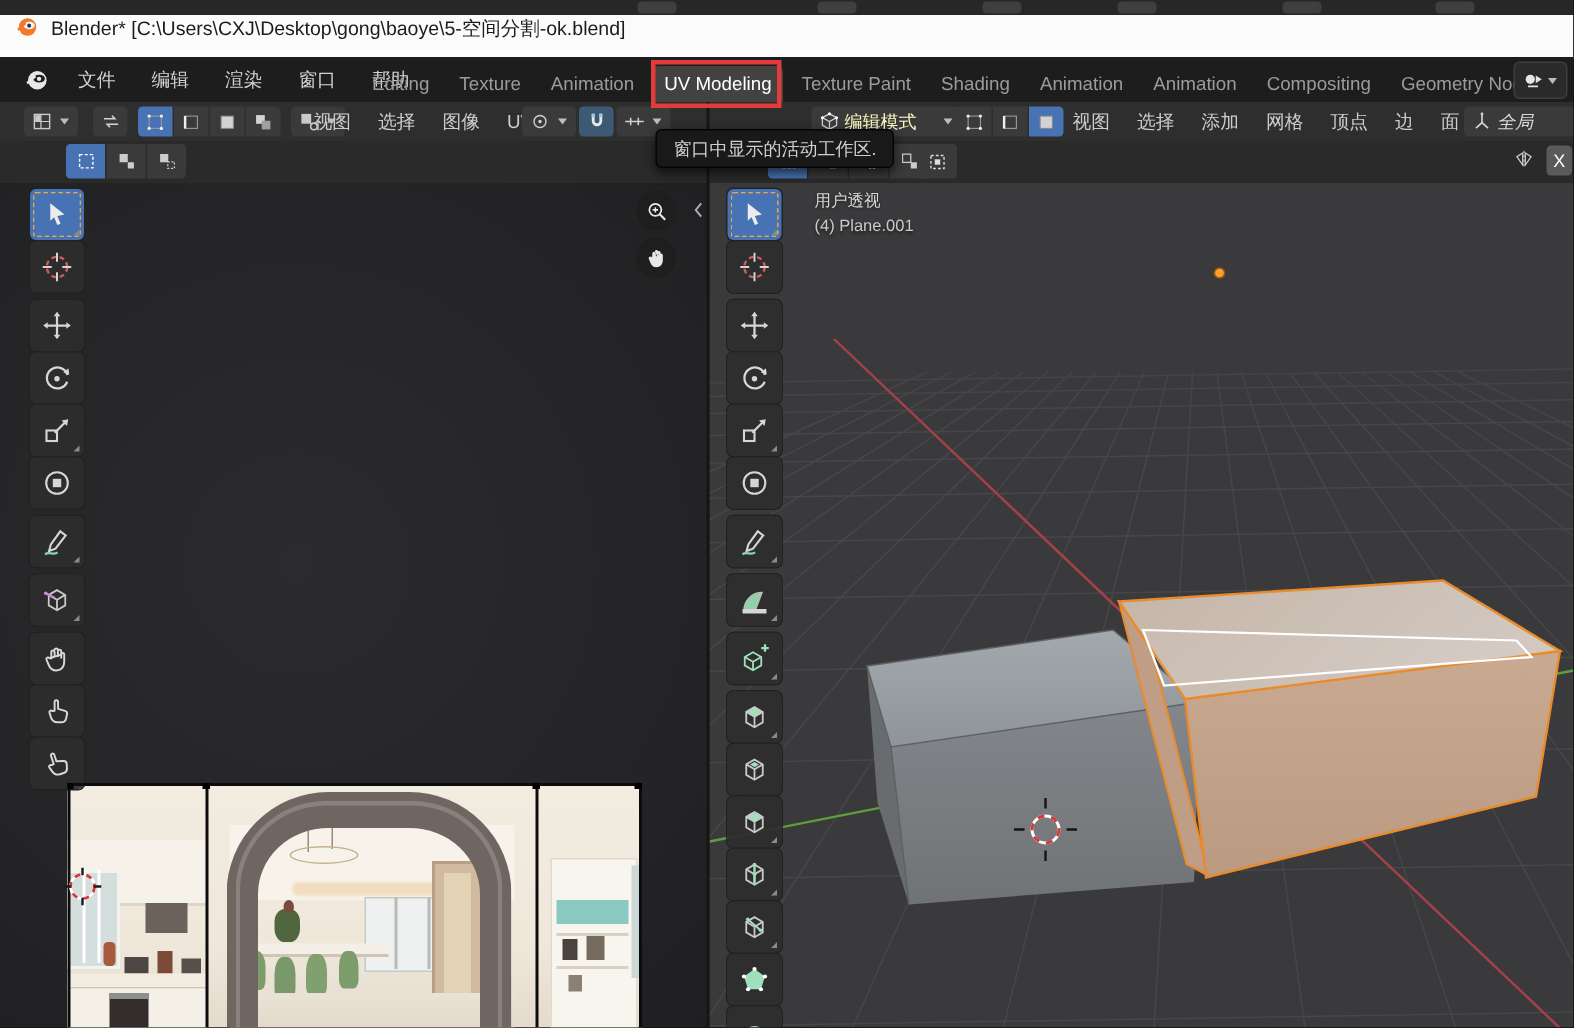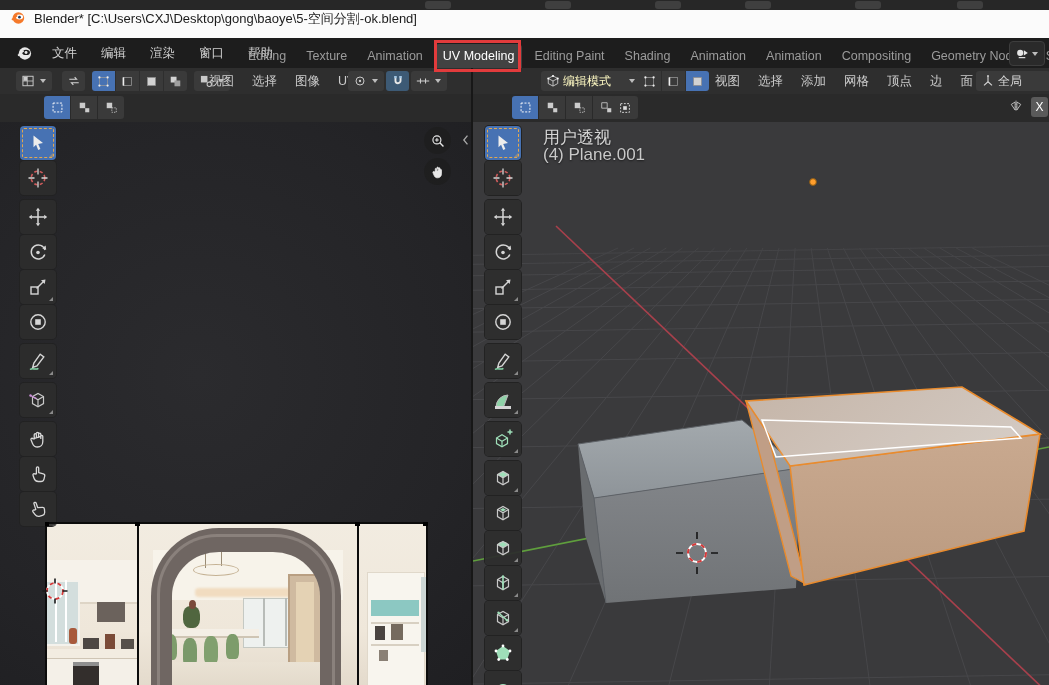--- a/index.html
+++ b/index.html
@@ -57,21 +57,21 @@
         border-left:4px solid transparent;border-bottom:4px solid #8a8a8a;}
   
   #photo{left:45px;top:400px;width:383px;height:197px;overflow:hidden;
          background:linear-gradient(180deg,#f2ece1 0%,#efe7da 55%,#ddd3c4 100%);}
   #photo .p{position:absolute;}
   .wf{position:absolute;background:#0c0c0c;z-index:30;}
   .vdot{position:absolute;width:5px;height:5px;background:#000;z-index:31;}
   
   .cursor2d{z-index:40;}
   
-  .vp-label{color:#d6d6d6;font-size:17px;text-shadow:0 1px 2px #00000088;}
+  .vp-label{color:#d6d6d6;font-size:11px;text-shadow:0 1px 2px #00000088;}
   
   #tooltip{left:437px;top:86px;height:24px;background:#191919;border:1px solid #050505;border-radius:4px;
            color:#cfcfcf;font-size:12px;display:flex;align-items:center;padding:0 11px;z-index:70;
            box-shadow:0 3px 8px #000a;white-space:nowrap;}
   
   .gizmo{position:absolute;width:27px;height:27px;border-radius:50%;background:#1e1e1ecc;
          display:flex;align-items:center;justify-content:center;}
   svg{display:block;}
 </style>
 </head>
@@ -109,21 +109,21 @@
         <span class="menu-label">编辑</span>
         <span class="menu-label">渲染</span>
         <span class="menu-label">窗口</span>
         <span class="menu-label">帮助</span>
       </div>
     <div id="tabs">
         <div class="tab">Editing</div>
         <div class="tab">Texture</div>
         <div class="tab">Animation</div>
         <div class="tab active">UV Modeling</div>
-        <div class="tab">Editing Paint</div>
+        <div class="tab">Texture Paint</div>
         <div class="tab">Shading</div>
         <div class="tab">Animation</div>
         <div class="tab">Animation</div>
         <div class="tab">Compositing</div>
         <div class="tab">Geometry Nodes</div>
         <div class="tab">Script</div>
       </div>
     <div id="scene-chip">
       <span class="icon">
           <svg width="16" height="16" viewBox="0 0 22 22">
@@ -268,21 +268,21 @@
         <span>面</span>
         <span>UV</span>
       </div>
     <div class="chip" style="left:976px;width:66px">
       <span class="icon">
           <svg width="16" height="16" viewBox="0 0 22 22">
             <path d="M11 4v8M11 12l-5.5 5M11 12l5.5 5" stroke="#d6d6d6" stroke-width="1.5" fill="none"></path>
             <circle cx="11" cy="4" r="1.3" fill="#d6d6d6"></circle>
           </svg>
         </span>
-      <span style="color:#dcdcdc;font-size:12px;">全局</span>
+      <span style="color:#dcdcdc;font-size:12px;font-style:italic;">全局</span>
       </div>
   </div>
 
   <div class="abs" id="row3">
     <div class="grp" style="left:44px;top:2px" id="uv-selops">
         <div class="gbtn on" style="width: 26px; height: 23px;">
           <svg width="15" height="15" viewBox="0 0 22 22">
             <rect x="4.5" y="4.5" width="13" height="13" fill="none" stroke="#fff" stroke-width="1.4" stroke-dasharray="3 2"></rect>
           </svg>
         </div>
@@ -701,14 +701,17 @@
         </div>
         <div class="tool" style="left: 12px; top: 549px;">
           <svg width="22" height="22" viewBox="0 0 22 22">
             <path d="M4 14a7 7 0 0 1 14 0z" fill="#9fdfb9"></path>
             <path d="M18 14a7 3 0 1 1-14 0" fill="none" stroke="#d6d6d6" stroke-width="1.2"></path>
           </svg>
         </div>
       </div>
   </div>
 
+  <div class="abs" id="tooltip">
+    <span>窗口中显示的活动工作区.</span>
+  </div>
 
 </div>
 
 </body></html>

